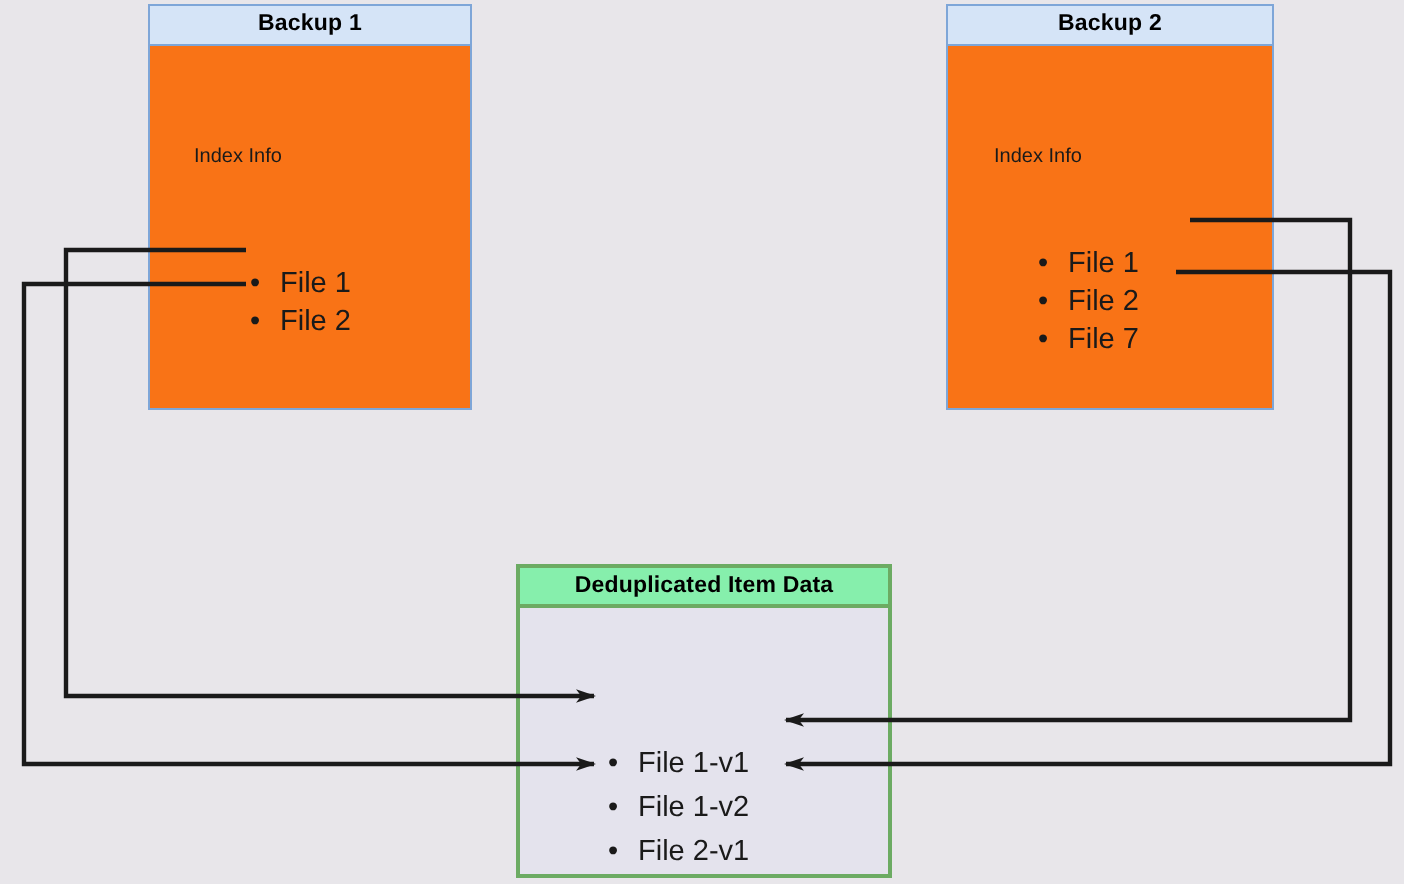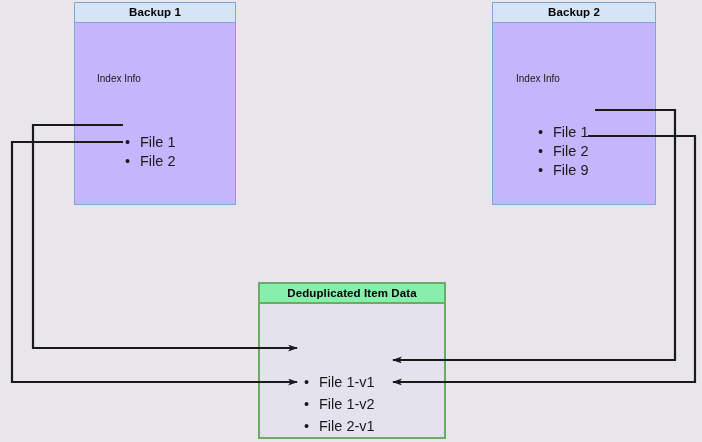--- a/index.html
+++ b/index.html
@@ -43,21 +43,21 @@
     color: #000000;
     letter-spacing: 0.1px;
   }
   .node-body {
     box-sizing: border-box;
     position: relative;
   }
   
   .node-blue {
     border: 1.5px solid #7ea6d8;
-    background: #c4b5fd;
+    background: #f97316;
   }
   .node-blue .node-header {
     background: #d5e4f7;
     border-bottom: 1.5px solid #7ea6d8;
   }
   
   .node-green {
     border: 2px solid #6cab63;
     background: #e4e3ed;
   }
@@ -106,28 +106,28 @@
     <div class="node-header">Backup 1</div>
     <div class="node-body" style="height:181px;">
       <div class="index-label" style="left:22px; top:50px;">Index Info</div>
       <ul class="file-list" style="left:50px; top:110px;">
         <li>File 1</li>
         <li>File 2</li>
       </ul>
     </div>
   </div>
 
-  <div class="node node-blue" style="left:492px; top:2px; width:164px; height:203px;">
+  <div class="node node-blue" style="left:473px; top:2px; width:164px; height:203px;">
     <div class="node-header">Backup 2</div>
     <div class="node-body" style="height:181px;">
       <div class="index-label" style="left:23px; top:50px;">Index Info</div>
       <ul class="file-list" style="left:45px; top:100px;">
         <li>File 1</li>
         <li>File 2</li>
-        <li>File 9</li>
+        <li>File 7</li>
       </ul>
     </div>
   </div>
 
   <div class="node node-green" style="left:258px; top:282px; width:188px; height:157px;">
     <div class="node-header">Deduplicated Item Data</div>
     <div class="node-body" style="height:154px;margin-top:47px;">
       <ul class="file-list dedup-list" style="left:44px; top:20px;">
         <li>File 1-v1</li>
         <li>File 1-v2</li>

